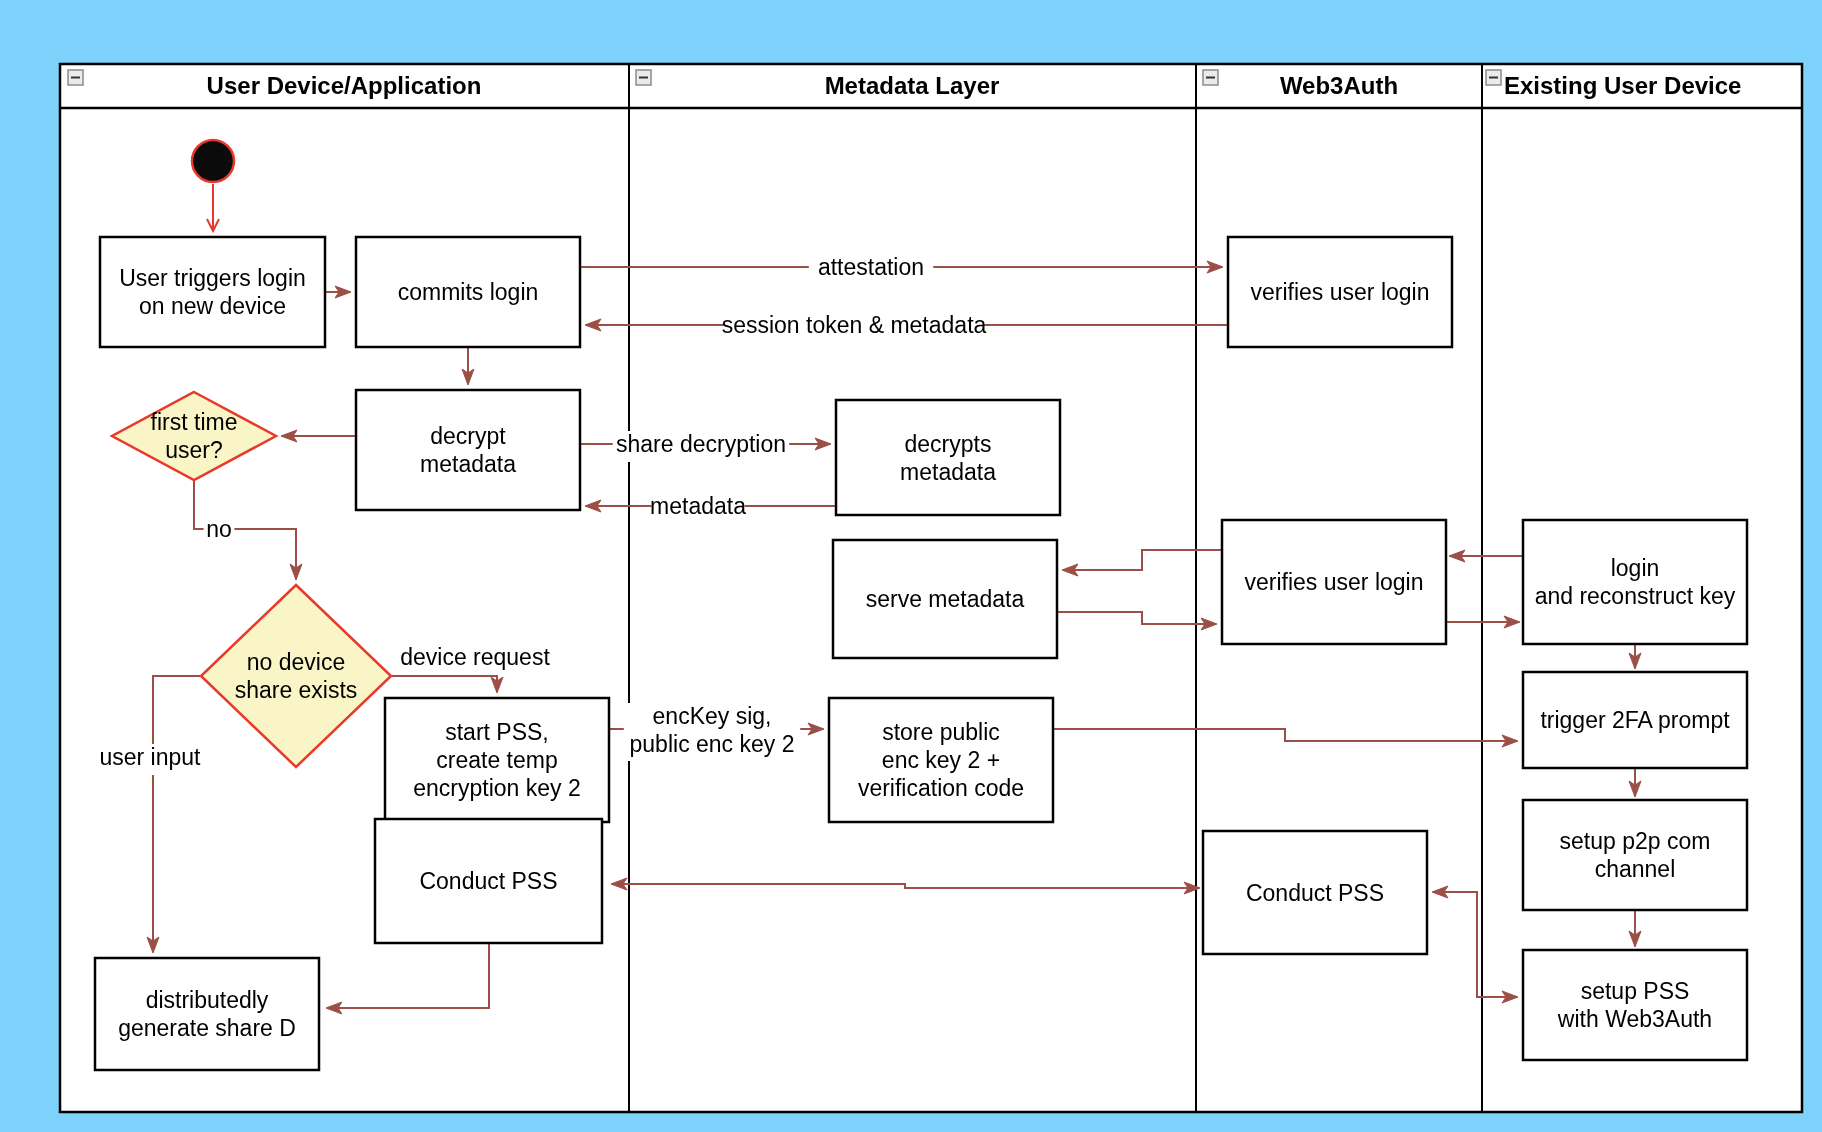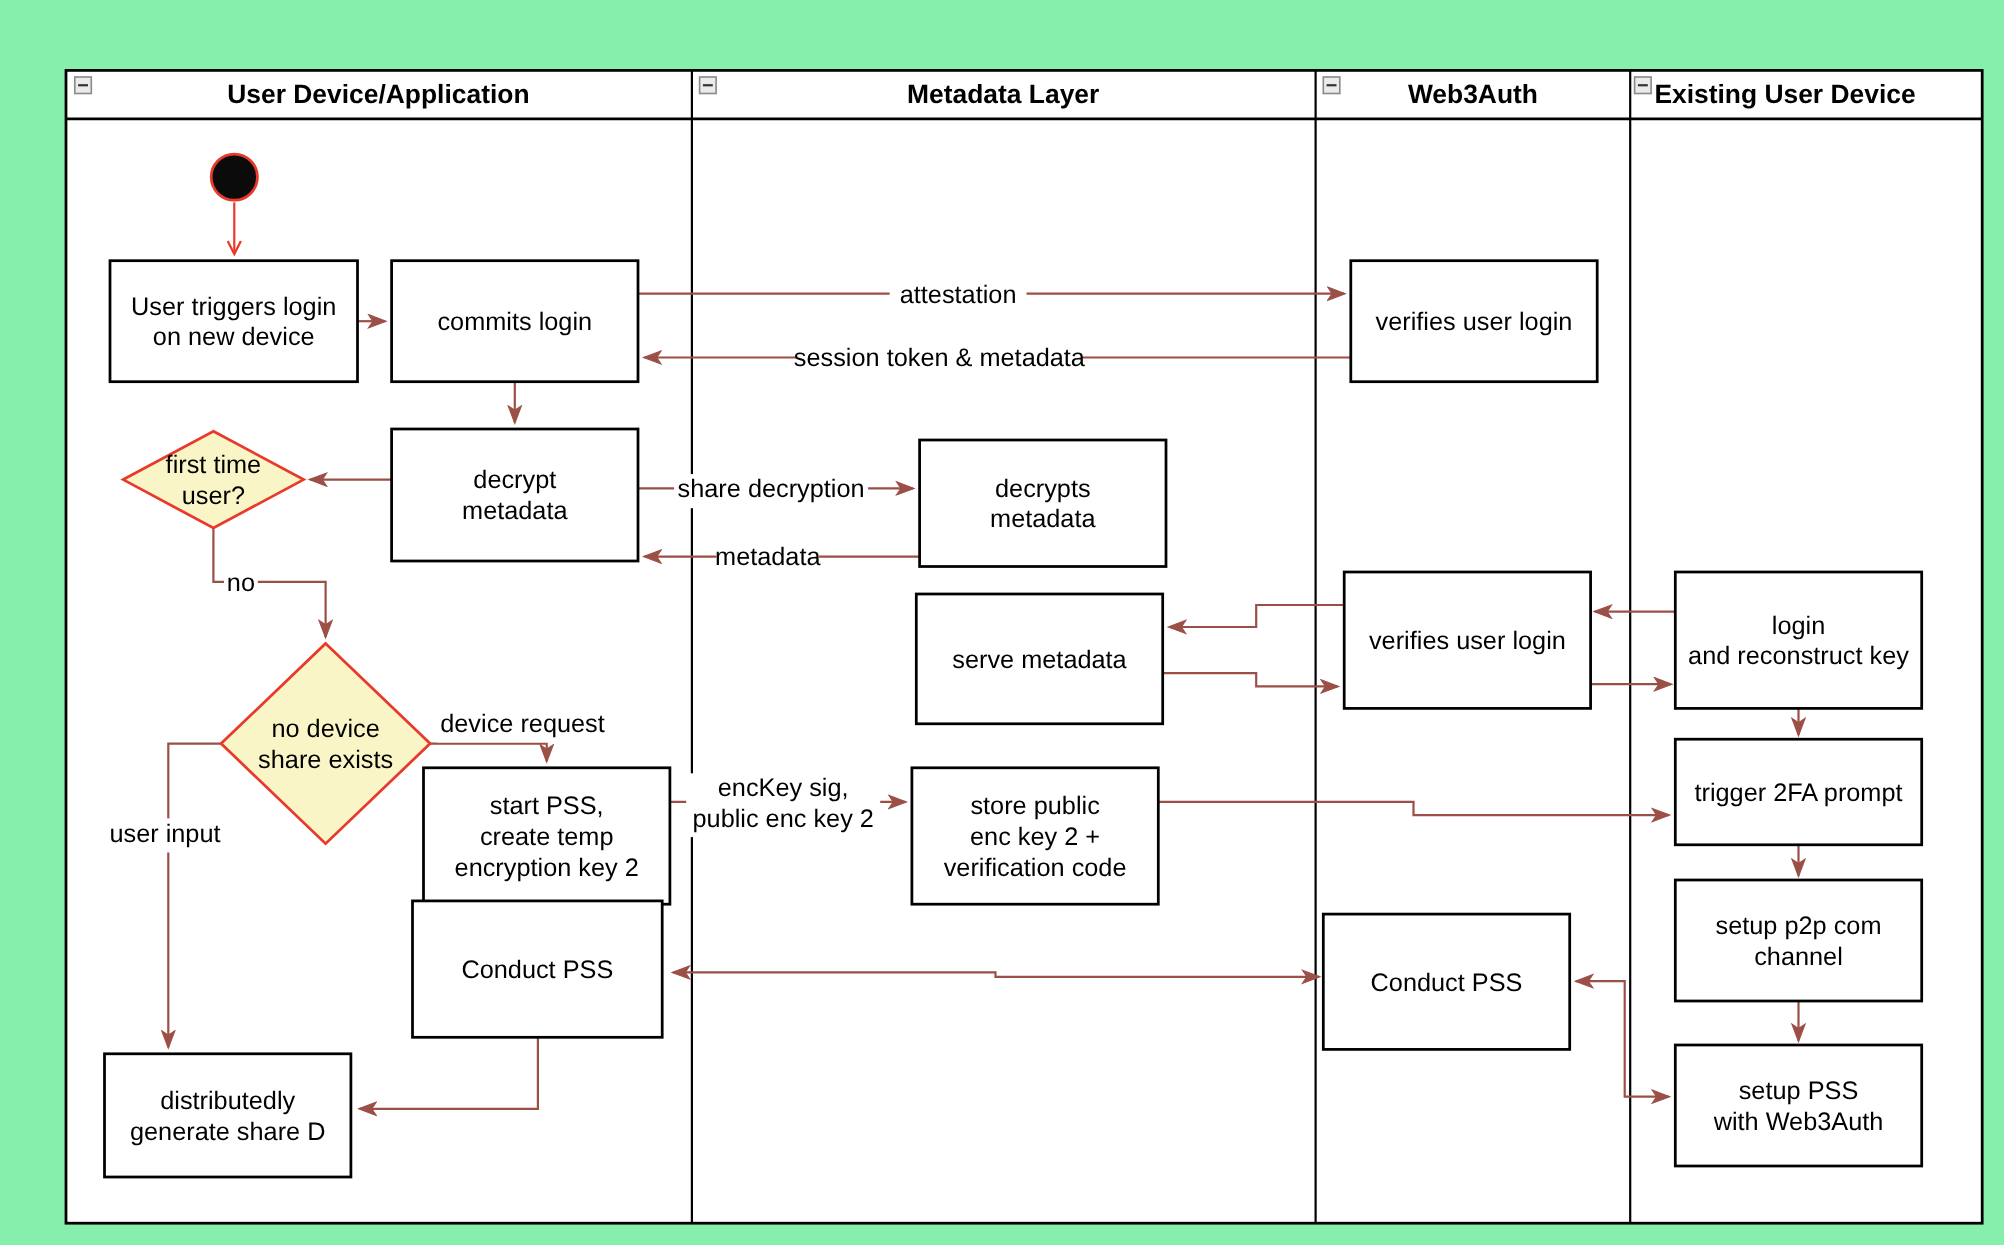--- a/index.html
+++ b/index.html
@@ -1,17 +1,17 @@
 <!DOCTYPE html>
 <html><head>
 <meta charset="utf-8">
 <style>
   html,body{margin:0;padding:0;background:#ffffff;}
   body{font-family:"Liberation Sans", sans-serif;}
-  #stage{width:1822px;height:1132px;position:relative;margin:0 auto;background:#86efac;}
+  #stage{width:1822px;height:1132px;position:relative;margin:0 auto;background:#7dd3fc;}
   svg{display:block;}
   text{font-family:"Liberation Sans", sans-serif;}
   .lane-title{font-weight:bold;font-size:24px;fill:#000;}
   .node-text{font-size:23px;fill:#000;}
   .edge-label{font-size:23px;fill:#000;}
 </style>
 </head>
 <body>
 
 <div id="stage">

